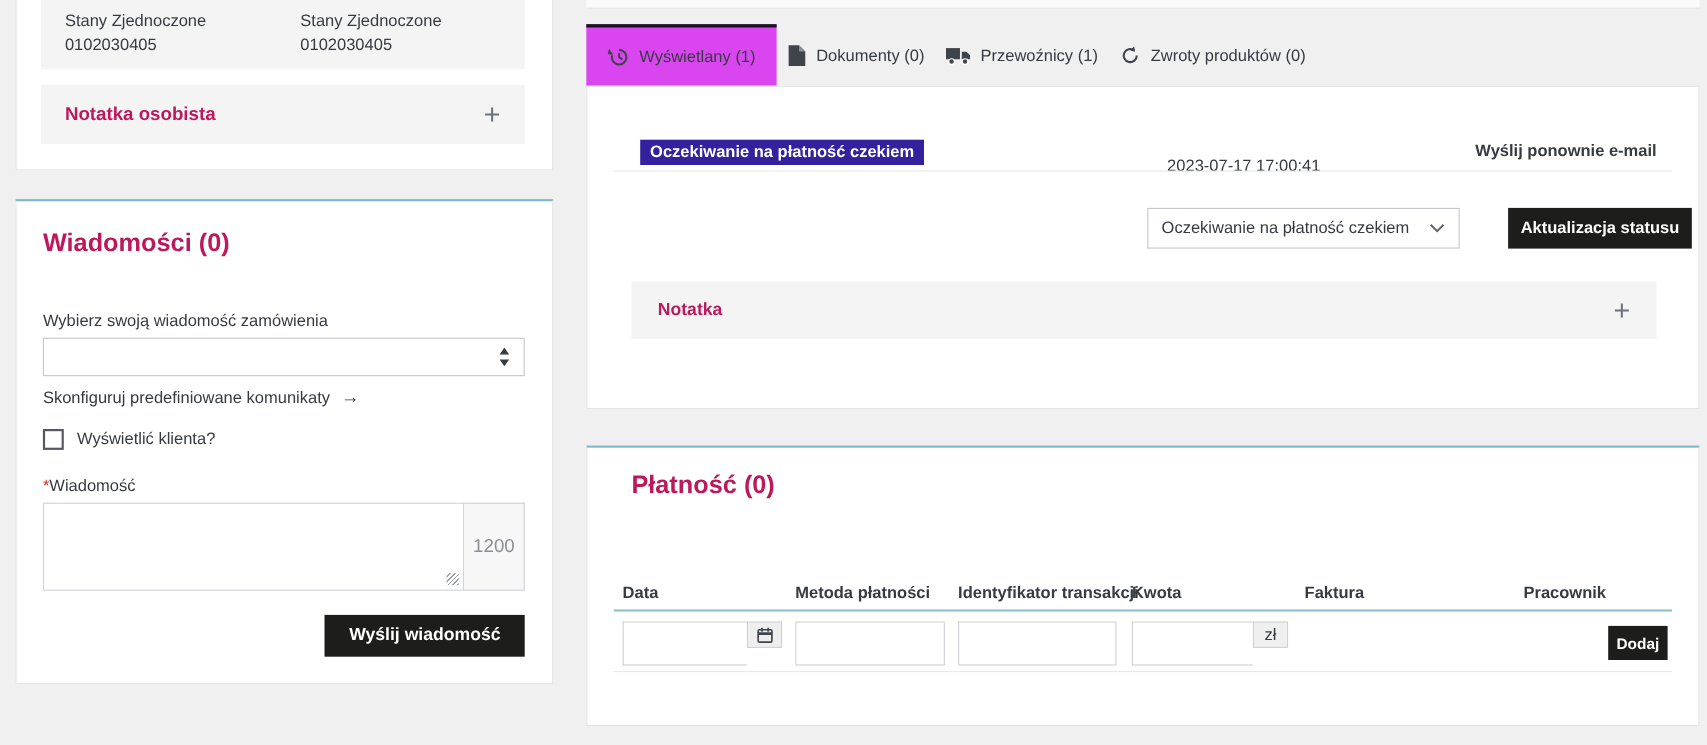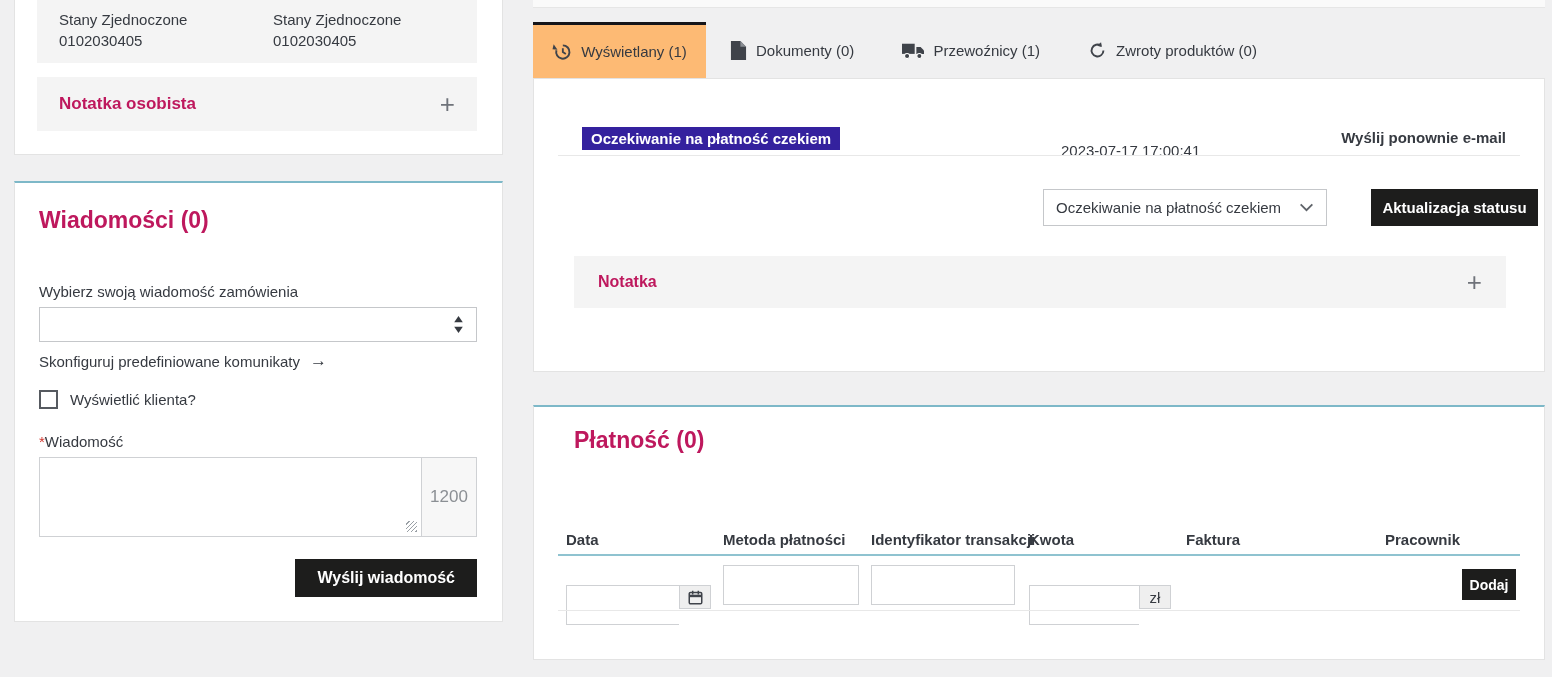--- a/index.html
+++ b/index.html
@@ -36,22 +36,22 @@
   .ta-group { position:absolute; left:24px; right:25px; top:274px; height:80px; display:flex; }
   .ta-group textarea { flex:1; border:1px solid #cfd1d4; resize:none; outline:none; font-family:"Liberation Sans", sans-serif; font-size:15px; padding:8px; }
   .grip { position:absolute; right:60px; bottom:5px; width:11px; height:11px; background:repeating-linear-gradient(135deg, transparent 0 2px, #9aa0a6 2px 3px); pointer-events:none; }
   .counter { width:55px; border:1px solid #cfd1d4; border-left:none; background:#f7f7f7; display:flex; align-items:center; justify-content:center; font-size:17px; color:#8b8f94; }
   .btn-dark { background:#1d1d1c; color:#fff; border:none; font-family:"Liberation Sans", sans-serif; font-weight:700; cursor:pointer; }
   .send { position:absolute; right:25px; top:376px; height:38px; padding:0 22px; font-size:16px; }
 
   
   .prev-edge { position:absolute; left:533px; width:1012px; top:0; height:8px; background:#fafafa; border-bottom:1px solid #e6e6e6; }
   .tabs { position:absolute; left:533px; top:22px; height:56px; display:flex; }
-  .tab { display:flex; align-items:center; gap:9px; font-size:15px; color:#363a41; padding:0 24px; cursor:pointer; }
-  .tab.active { background:#fdba74; border-top:3px solid #15151a; width:173px; justify-content:center; padding:0; }
+  .tab { display:flex; align-items:center; gap:9px; font-size:15px; color:#363a41; padding:0 10px; cursor:pointer; }
+  .tab.active { background:#d946ef; border-top:3px solid #15151a; width:173px; justify-content:center; padding:0; }
   .ticon { display:flex; color:#3f434a; }
   .ticon svg { display:block; }
 
   .card-c { left:533px; top:78px; width:1012px; height:294px; }
   .badge { position:absolute; left:48px; top:48px; background:#34219e; color:#fff; font-size:15px; font-weight:600; padding:3px 9px; }
   .ts { position:absolute; left:527px; top:63px; font-size:15px; }
   .resend { position:absolute; right:38px; top:50px; font-size:15px; font-weight:700; cursor:pointer; }
   .divider { position:absolute; left:24px; right:24px; border-top:1px solid #e8e8e8; }
   .d1 { top:76px; }
   .status-select { position:absolute; left:509px; top:110px; width:284px; height:37px; font-size:15px; cursor:pointer; }
@@ -59,21 +59,21 @@
   .upd { position:absolute; left:837px; top:110px; width:167px; height:37px; font-size:15px; }
   .note-bar.nb2 { left:40px; right:38px; top:177px; height:52px; padding:0 24px; }
   .nb2 .note-title { font-size:16px; }
 
   .card-d { left:533px; top:405px; width:1012px; height:255px; border-top:2px solid #7db8c8; }
   .card-d h2 { left:40px; top:20px; }
   .pay-col { position:absolute; top:124px; font-size:15px; font-weight:700; color:#363a41; }
   .pc1{left:32px;} .pc2{left:189px;} .pc3{left:337px;} .pc4{left:495px;} .pc5{left:652px;} .pc6{left:851px;}
   .teal-line { position:absolute; left:24px; right:24px; top:147px; height:2px; background:#8fc3d0; }
   .pay-inputs { position:absolute; left:0; right:0; top:158px; height:40px; }
-  .igroup { position:absolute; display:flex; height:24px;margin-top:20px; }
+  .igroup { position:absolute; display:flex; height:24px; }
   .igroup input, .pay-input { border:1px solid #cfd1d4; height:40px; font-family:"Liberation Sans", sans-serif; font-size:15px; padding:0 8px; outline:none; background:#fff; }
   .igroup input { flex:1; min-width:0; border-right:none; }
   .addon { width:32px; border:1px solid #cfd1d4; background:#efefef; display:flex; align-items:center; justify-content:center; font-size:15px; color:#363a41; }
   .g-date { left:32px; width:145px; }
   .pay-input.pm { position:absolute; left:189px; width:136px; }
   .pay-input.tid { position:absolute; left:337px; width:144px; }
   .g-amount { left:495px; width:142px; }
   .add { position:absolute; left:928px; top:4px; width:54px; height:31px; font-size:14px; }
   .d2 { top:203px; }
 </style>

